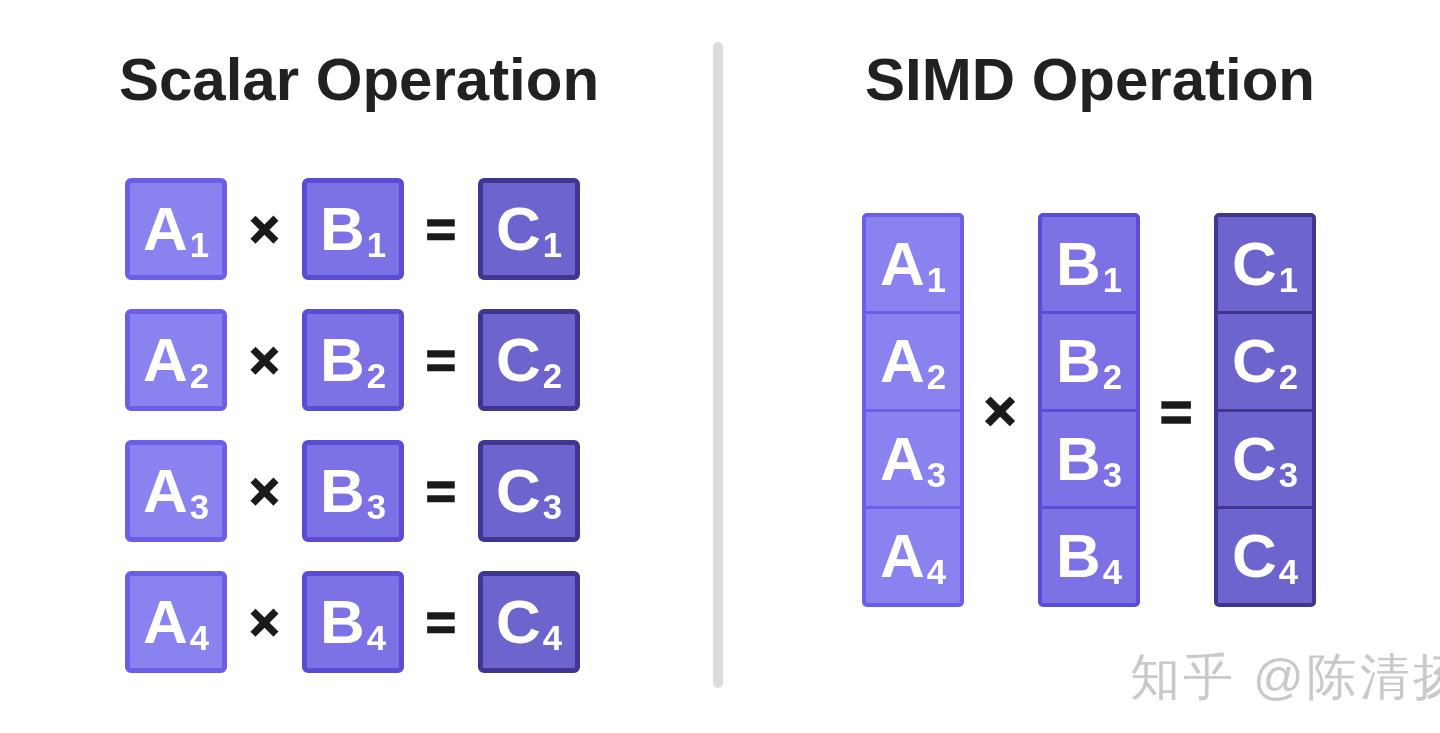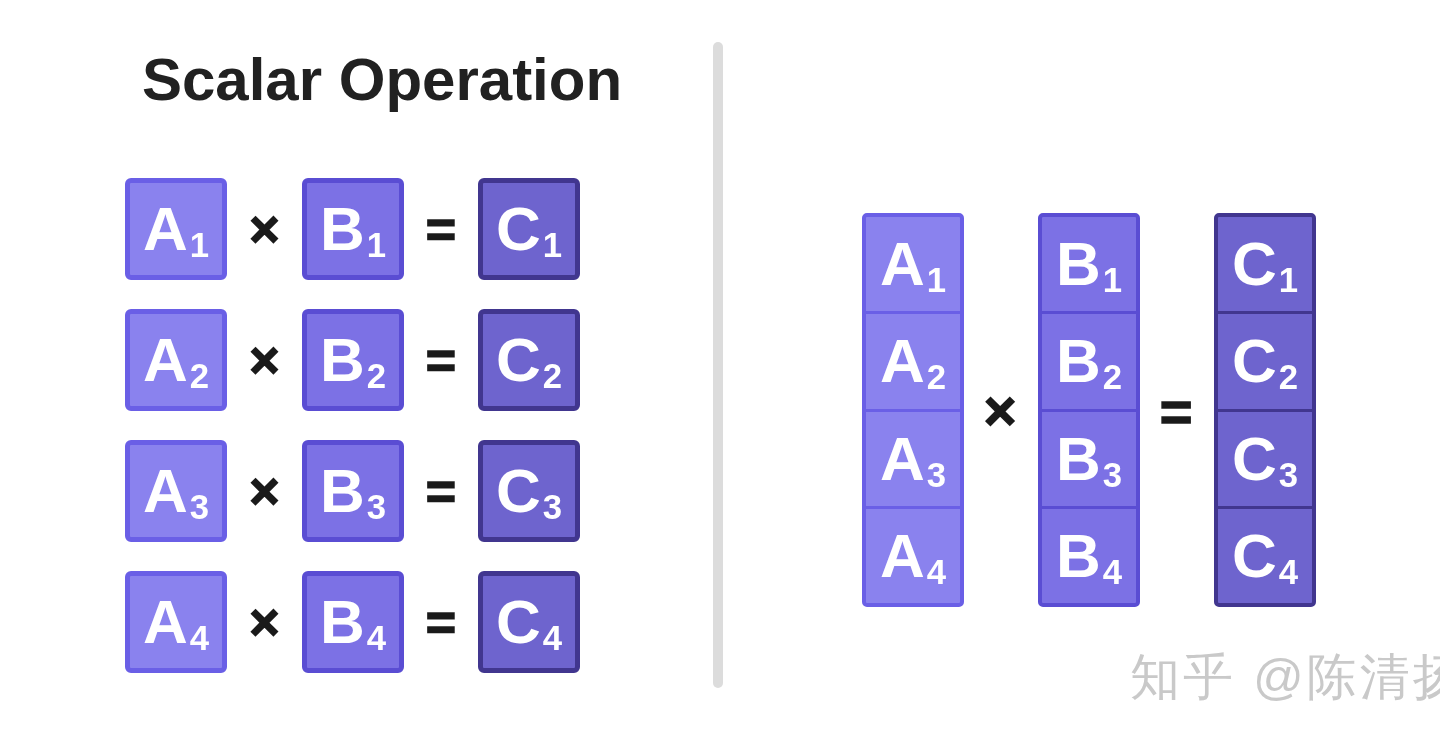--- a/index.html
+++ b/index.html
@@ -4,21 +4,21 @@
 <style>
   html,body{margin:0;padding:0;background:#ffffff;}
   .canvas{
     position:relative;width:1440px;height:733px;background:#ffffff;
     font-family:"Liberation Sans",sans-serif;overflow:hidden;
   }
   .panel-title{
     position:absolute;top:48px;font-weight:700;font-size:60px;line-height:1.05;
     color:#212121;text-align:center;
   }
-  .scalar-title{left:0;width:718px;padding-left:23px;}
+  .scalar-title{left:0;width:718px;}
   .simd-title{left:740px;width:700px;}
   .divider{
     position:absolute;left:713px;top:42px;width:10px;height:646px;
     background:#dcdcdc;border-radius:6px;
   }
   
   .scalar-grid{
     position:absolute;left:125px;top:178px;
     display:grid;grid-template-columns:102px 75px 102px 74px 102px;
     grid-auto-rows:102px;row-gap:29px;
@@ -61,20 +61,21 @@
     position:absolute;left:1130px;top:650px;font-size:50px;line-height:1.1;
     color:#c9c9c9;letter-spacing:3px;white-space:nowrap;
   }
 </style>
 </head>
 <body>
 
 <div class="canvas">
 
   <div class="panel-title scalar-title">Scalar Operation</div>
+  <div class="panel-title simd-title">SIMD Operation</div>
   <div class="divider"></div>
 
   <div class="scalar-grid">
 
     <div class="box box-a">
       <span class="cell-text">
           <span class="letter">A</span>
           <span class="sub">1</span>
         </span>
     </div>

